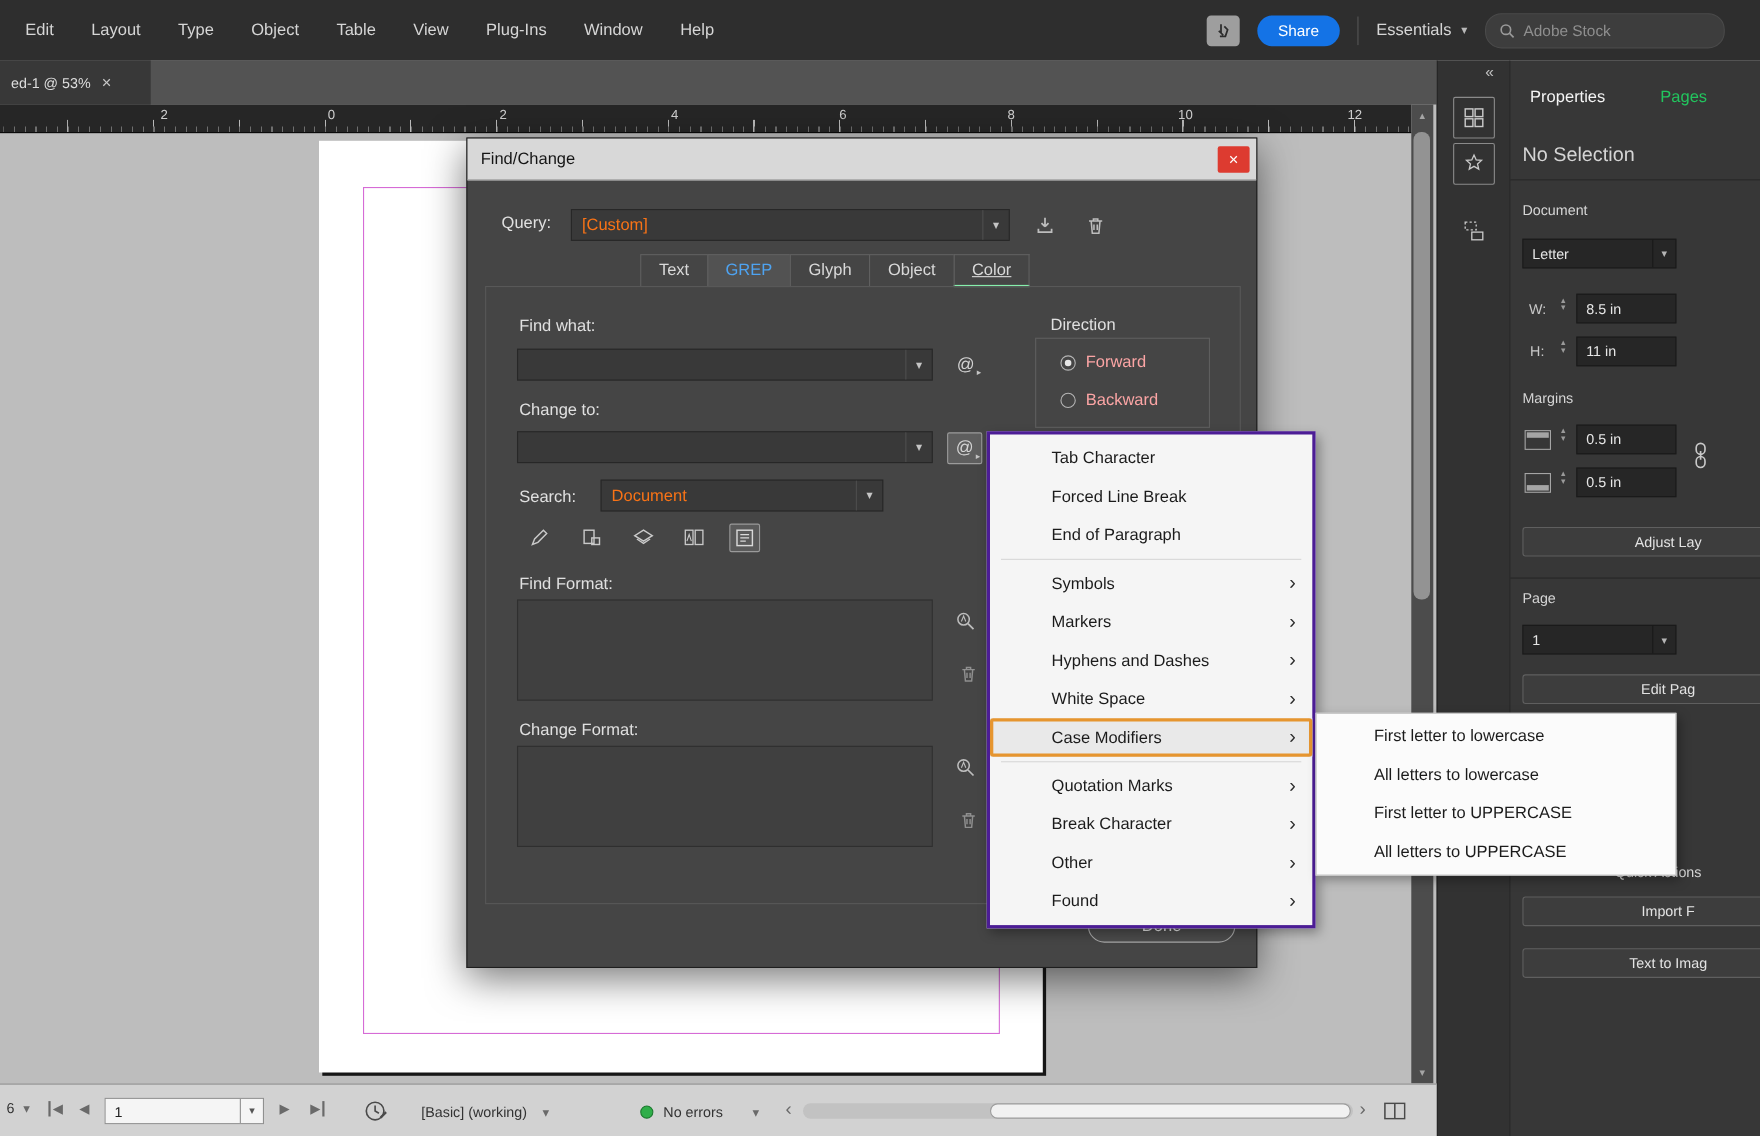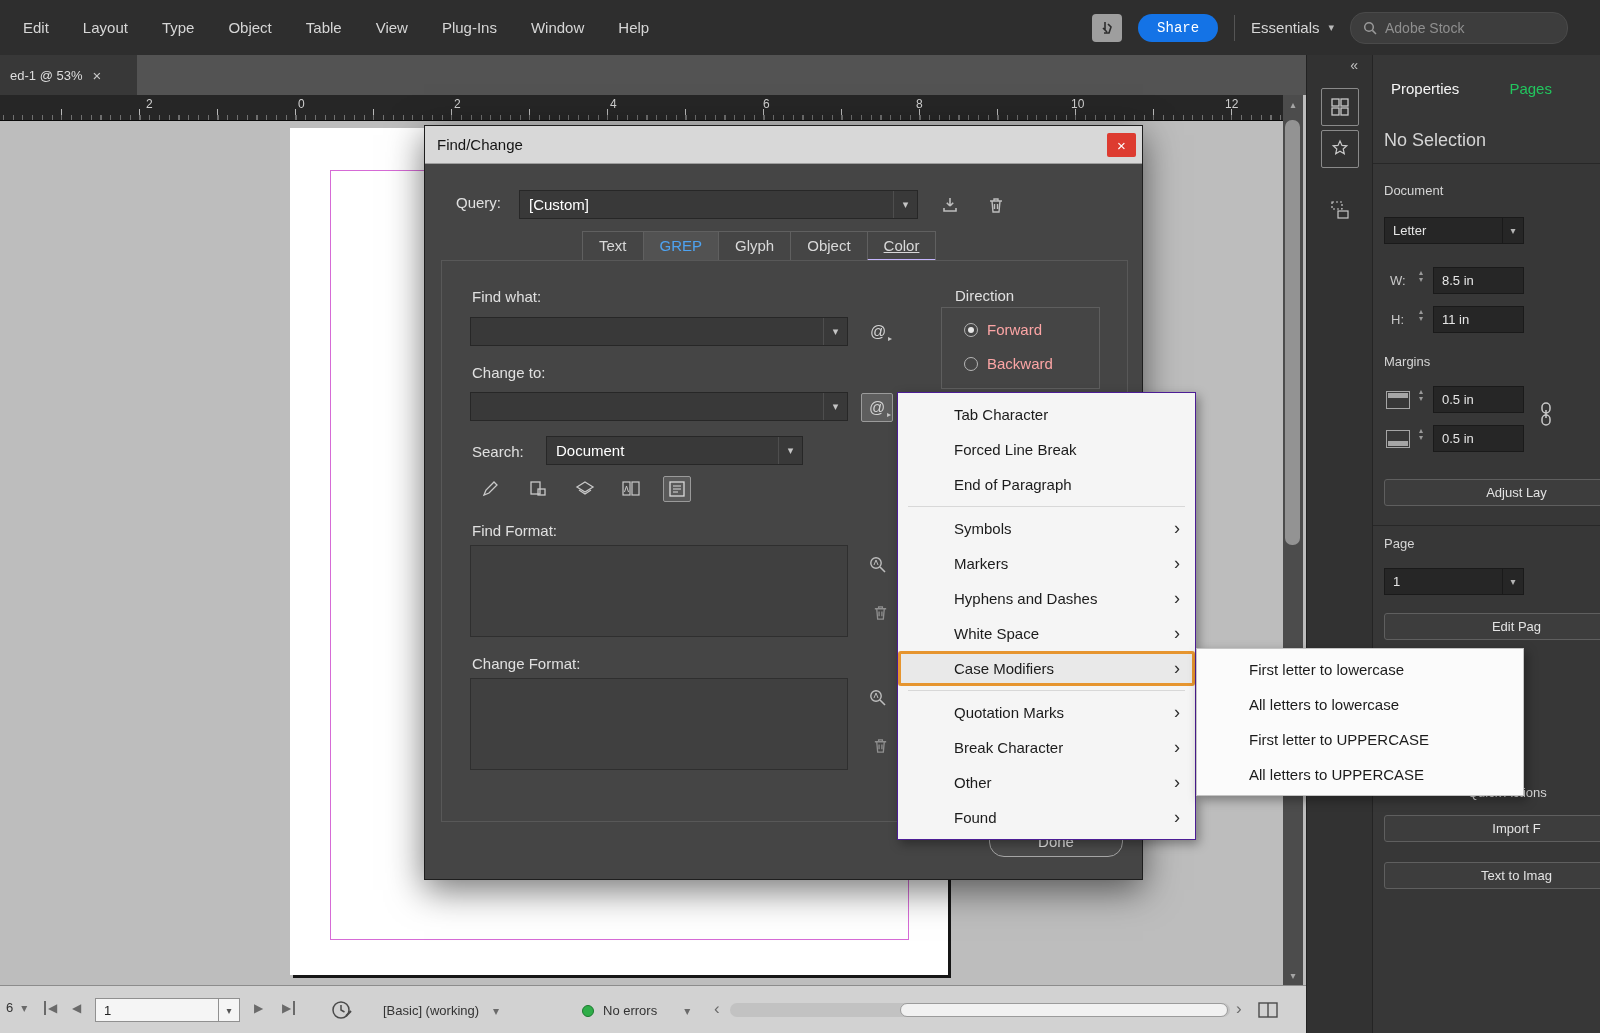--- a/index.html
+++ b/index.html
@@ -6,21 +6,21 @@
   .app{position:relative;width:1600px;height:1033px;background:#bdbdbd;overflow:hidden;
        font-family:"Liberation Sans",sans-serif;-webkit-font-smoothing:antialiased;}
   svg{display:block;}
 
   
   .menubar{position:absolute;left:0;top:0;width:1600px;height:55px;background:#2e2e2e;
            display:flex;align-items:center;color:#d6d6d6;font-size:15px;z-index:30;}
   .menu-item{padding:0 17px;height:55px;display:flex;align-items:center;cursor:default;}
   .mb-right{margin-left:auto;display:flex;align-items:center;gap:16px;padding-right:32px;}
   .preview-btn{width:30px;height:28px;background:#9e9e9e;border-radius:4px;display:flex;align-items:center;justify-content:center;}
-  .share-btn{border:none;background:#1473e6;color:#fff;font-size:14px;font-family:Liberation Mono, monospace;
+  .share-btn{border:none;background:#1473e6;color:#fff;font-size:14px;font-family:Liberation Sans, sans-serif;
              padding:6px 19px;border-radius:15px;cursor:pointer;}
   .vdiv{width:1px;height:26px;background:#555;}
   .workspace{display:flex;align-items:center;gap:9px;color:#d6d6d6;}
   .workspace .chev{font-size:11px;color:#b9b9b9;}
   .stock-search{width:192px;height:30px;background:#3d3d3d;border:1px solid #4a4a4a;border-radius:15px;
                 display:flex;align-items:center;gap:8px;padding:0 12px;color:#8f8f8f;font-size:14px;}
 
   
   .tabstrip{position:absolute;left:0;top:55px;width:1306px;height:40px;background:#535353;z-index:8;}
   .doctab{position:absolute;left:0;top:0;width:137px;height:40px;background:#383838;color:#dedede;
@@ -47,45 +47,45 @@
 
   
   .dialog{position:absolute;left:424px;top:125px;width:719px;height:755px;background:#454545;
           border:1px solid #1e1e1e;box-shadow:0 10px 34px rgba(0,0,0,.55);z-index:40;box-sizing:border-box;
           color:#e2e2e2;font-size:15px;}
   .dlg-title{position:absolute;left:0;top:0;width:100%;height:38px;background:#d8d8d8;border-bottom:1px solid #9e9e9e;
              color:#151515;display:flex;align-items:center;padding-left:12px;box-sizing:border-box;}
   .dlg-close{position:absolute;right:6px;top:7px;width:29px;height:24px;background:#dd3b30;color:#fff;
              display:flex;align-items:center;justify-content:center;font-size:15px;border-radius:2px;}
   .dd{position:absolute;background:#393939;border:1px solid #272727;box-sizing:border-box;display:flex;align-items:center;}
-  .dd .val{padding-left:9px;color:#ffffff;flex:1;white-space:nowrap;overflow:hidden;}
+  .dd .val{padding-left:9px;color:#f97316;flex:1;white-space:nowrap;overflow:hidden;}
   .dd .arrbox{width:23px;align-self:stretch;border-left:1px solid #4e4e4e;display:flex;align-items:center;justify-content:center;
               color:#c5c5c5;font-size:11px;}
   .lbl{position:absolute;color:#e0e0e0;}
   .dlg-tabs{position:absolute;left:158px;top:105px;display:flex;}
   .dlg-tab{padding:5px 16px;border:1px solid #606060;margin-left:-1px;background:#454545;color:#d9d9d9;position:relative;}
   .dlg-tab.active{background:#525252;color:#4ea3f1;}
-  .dlg-tab.blueline{border-bottom:2px solid #c4b5fd;text-decoration:underline;}
+  .dlg-tab.blueline{border-bottom:2px solid #86efac;text-decoration:underline;}
   .frame{position:absolute;left:16px;top:134px;width:685px;height:560px;border:1px solid #585858;}
   .atbtn{position:absolute;width:30px;height:27px;color:#d2d2d2;font-size:16px;display:flex;align-items:center;justify-content:center;}
   .atbtn .fly{position:absolute;right:1px;bottom:2px;font-size:8px;color:#c5c5c5;}
   .atbtn.pressed{background:#5e5e5e;border:1px solid #9b9b9b;border-radius:2px;}
   .dirbox{position:absolute;left:516px;top:181px;width:157px;height:80px;border:1px solid #5e5e5e;}
   .radio-row{position:absolute;left:22px;display:flex;align-items:center;gap:9px;color:#fca5a5;}
   .radio{width:14px;height:14px;border:1px solid #b5b5b5;border-radius:50%;box-sizing:border-box;position:relative;}
   .radio.sel::after{content:"";position:absolute;left:3px;top:3px;width:6px;height:6px;border-radius:50%;background:#e6e6e6;}
   .optbtn{position:absolute;width:28px;height:26px;display:flex;align-items:center;justify-content:center;}
   .optbtn.sel{background:#5a5a5a;border:1px solid #9a9a9a;border-radius:2px;box-sizing:border-box;}
   .fmtbox{position:absolute;background:#404040;border:1px solid #2f2f2f;box-sizing:border-box;}
   .iconbtn{position:absolute;width:26px;height:26px;display:flex;align-items:center;justify-content:center;}
   .done-btn{position:absolute;left:564px;top:699px;width:132px;height:30px;border-radius:15px;border:1px solid #a5a5a5;
             background:#4a4a4a;color:#e2e2e2;display:flex;align-items:center;justify-content:center;font-size:15px;}
 
   
-  .ctx{position:absolute;left:897px;top:392px;width:299px;background:#f5f5f5;border:1px solid #4c1d95;
+  .ctx{position:absolute;left:897px;top:392px;width:299px;background:#f5f5f5;border:3px solid #4c1d95;
        box-shadow:3px 4px 10px rgba(0,0,0,.35);padding:4px 0;z-index:50;font-size:15px;color:#1b1b1b;box-sizing:border-box;}
   .ctx-item{height:35px;display:flex;align-items:center;padding-left:56px;position:relative;}
   .ctx-item .subarr{position:absolute;right:15px;font-size:18px;color:#2e2e2e;top:50%;transform:translateY(-54%);}
   .ctx-sep{height:1px;background:#d8d8d8;margin:4px 10px;}
   .ctx-item.hl{background:#e9e9e9;}
   .ctx-item.hl::after{content:"";position:absolute;inset:0;border:3px solid #e6952f;border-radius:3px;pointer-events:none;}
   .submenu{position:absolute;left:1196px;top:648px;width:328px;background:#fbfbfb;border:1px solid #c4c4c4;
            box-shadow:3px 4px 10px rgba(0,0,0,.35);padding:3px 0;z-index:51;font-size:15px;color:#1b1b1b;box-sizing:border-box;}
   .sub-item{height:35px;display:flex;align-items:center;padding-left:52px;}
 

